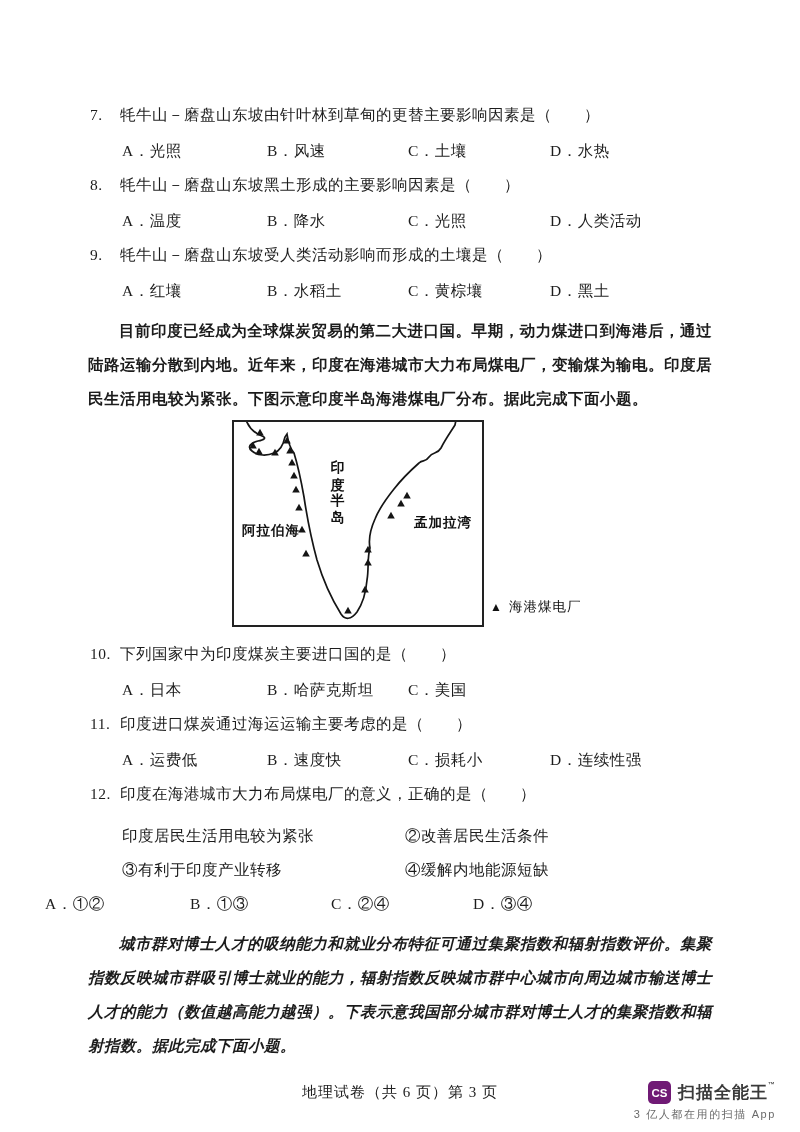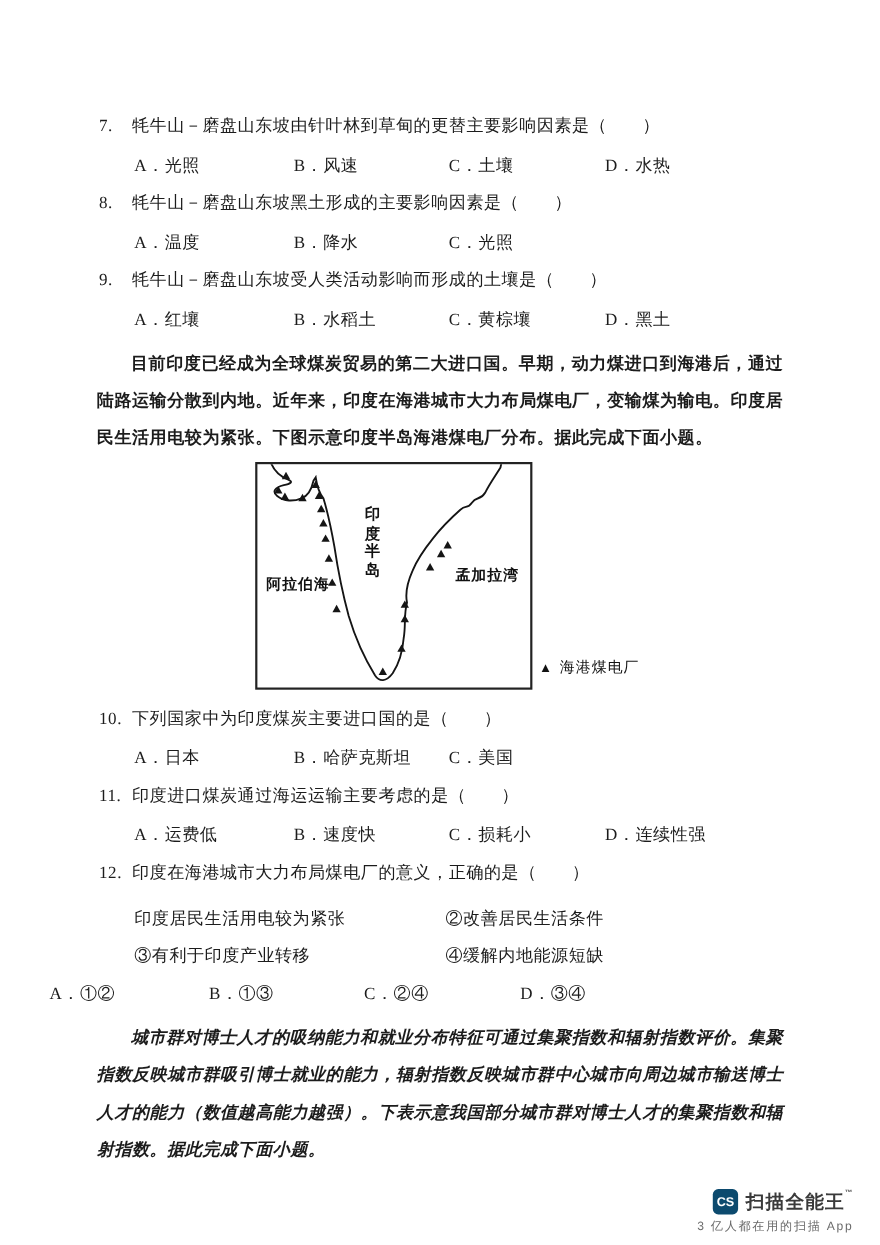--- a/index.html
+++ b/index.html
@@ -111,21 +111,21 @@
     text-align:right;
   }
   .wm-top{
     display:flex;
     align-items:center;
     justify-content:flex-end;
     gap:7px;
   }
   .wm-icon{
     width:23px;height:23px;
-    background:#0c4a6e;
+    background:#701a75;
     border-radius:5px;
     color:#fff;
     font-family:"Liberation Sans","DejaVu Sans",sans-serif;
     font-weight:700;
     font-size:11.5px;
     display:flex;align-items:center;justify-content:center;
   }
   .wm-name{
     font-family:"Liberation Sans","DejaVu Sans",sans-serif;
     font-weight:700;
@@ -161,20 +161,21 @@
   </div>
 
   <div class="question">
     <span class="q-num">8.</span>
     <span class="q-stem">牦牛山－磨盘山东坡黑土形成的主要影响因素是（　　）</span>
   </div>
   <div class="options">
     <span>A．温度</span>
     <span>B．降水</span>
     <span>C．光照</span>
+    <span>D．人类活动</span>
   </div>
 
   <div class="question">
     <span class="q-num">9.</span>
     <span class="q-stem">牦牛山－磨盘山东坡受人类活动影响而形成的土壤是（　　）</span>
   </div>
   <div class="options">
     <span>A．红壤</span>
     <span>B．水稻土</span>
     <span>C．黄棕壤</span>
@@ -270,20 +271,21 @@
   </div>
   <div class="options answers-row">
     <span>A．①②</span>
     <span>B．①③</span>
     <span>C．②④</span>
     <span>D．③④</span>
   </div>
 
   <p class="passage kai">城市群对博士人才的吸纳能力和就业分布特征可通过集聚指数和辐射指数评价。集聚指数反映城市群吸引博士就业的能力，辐射指数反映城市群中心城市向周边城市输送博士人才的能力（数值越高能力越强）。下表示意我国部分城市群对博士人才的集聚指数和辐射指数。据此完成下面小题。</p>
 
+  <div class="footer">地理试卷（共 6 页）第 3 页</div>
 
   <div class="watermark">
     <div class="wm-top">
       <div class="wm-icon">CS</div>
       <div class="wm-name"><span>扫描全能王</span><span class="wm-tm">™</span></div>
     </div>
     <div class="wm-tagline">3 亿人都在用的扫描 App</div>
   </div>
 
 </div>

